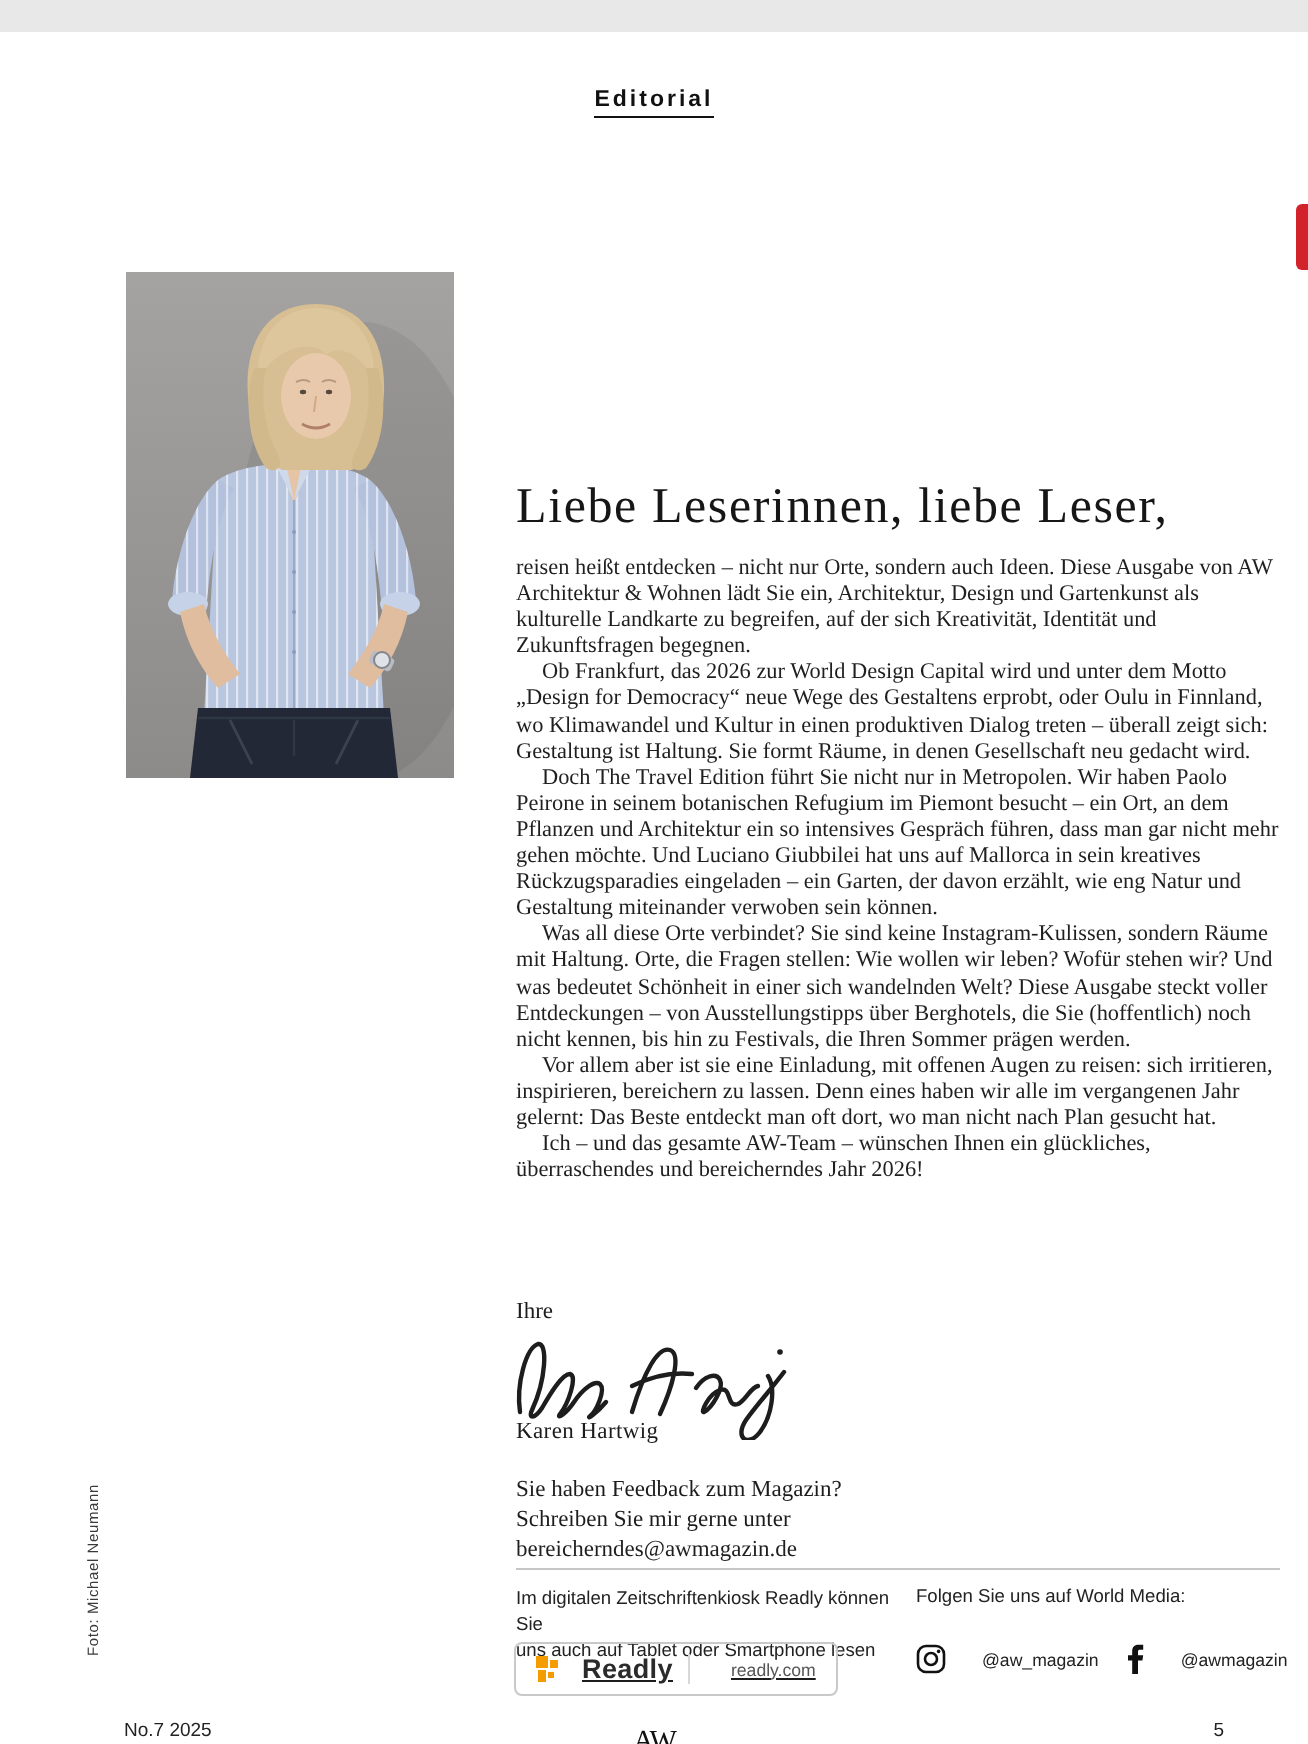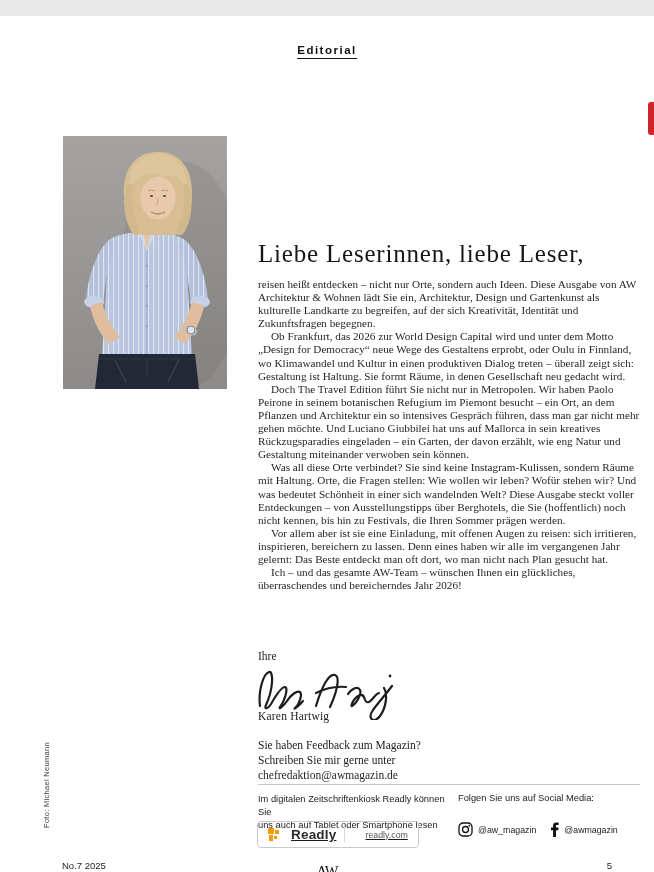--- a/index.html
+++ b/index.html
@@ -53,21 +53,21 @@
   .promo-social-text{ position:absolute; left:458px; top:777px;
     font-family:"Liberation Sans", sans-serif; font-size:9.3px; color:#222; }
   .readly-box{ position:absolute; left:257px; top:805px; height:27px;
     display:flex; align-items:center; gap:8px;
     border:1px solid #c9c9c9; border-radius:4px; padding:0 10px;text-decoration:underline; }
   .readly-wordmark{ font-family:"Liberation Sans", sans-serif; font-weight:700;
     font-size:13.5px; color:#2b2b2b; letter-spacing:0.2px; }
   .readly-divider{ width:1px; height:15px; background:#d8d8d8; }
   .readly-url{ font-family:"Liberation Sans", sans-serif; font-size:8.8px; color:#555;padding-left:12px; }
   .social{ position:absolute; left:458px; top:806px; display:flex; align-items:center; gap:14px; }
-  .social .handle-group{ display:flex; align-items:center; gap:5px; }
+  .social .handle-group{ display:flex; align-items:center; gap:18px; }
   .social .handle{ font-family:"Liberation Sans", sans-serif; font-size:8.8px; color:#222; }
   
   .footer-issue{ position:absolute; left:62px; top:844px;
     font-family:"Liberation Sans", sans-serif; font-size:9.5px; color:#222; }
   .footer-logo{ position:absolute; left:0; right:0; top:847px; text-align:center;
     font-family:"Liberation Serif", serif; font-size:14.5px; letter-spacing:-1px; color:#111; }
   .footer-page{ position:absolute; left:592px; top:844px; width:20px; text-align:right;
     font-family:"Liberation Sans", sans-serif; font-size:9.5px; color:#222; }
 </style>
 </head>
@@ -172,30 +172,30 @@
       <path d="M92,30 C96,24 102,22 104,26 C106,30 100,40 96,42 C94,43 98,33 104,31 C110,29 107,40 113,38 C117,36 119,30 123,29"></path>
       <path d="M128,24 C132,30 130,44 124,52 C118,60 111,55 117,46 C122,39 130,30 136,22"></path>
       <circle cx="134" cy="12" r="1.4" fill="#1d1d1d" stroke="none"></circle>
     </g>
   </svg>
   <div class="author">Karen Hartwig</div>
 
   <div class="feedback">
     <div>Sie haben Feedback zum Magazin?</div>
     <div>Schreiben Sie mir gerne unter</div>
-    <div class="email">chefredaktion@awmagazin.de</div>
+    <div class="email">bereicherndes@awmagazin.de</div>
   </div>
 
   <div class="divider"></div>
 
   <div class="promo-readly-text">
     <div>Im digitalen Zeitschriftenkiosk Readly können Sie</div>
     <div>uns auch auf Tablet oder Smartphone lesen</div>
   </div>
-  <div class="promo-social-text">Folgen Sie uns auf Social Media:</div>
+  <div class="promo-social-text">Folgen Sie uns auf World Media:</div>
 
   <div class="readly-box">
     <svg width="15" height="15" viewBox="0 0 15 15" aria-hidden="true">
       <rect x="0" y="1" width="6" height="6" fill="#F59C00"></rect>
       <rect x="7" y="3" width="4" height="4" fill="#F59C00"></rect>
       <rect x="1" y="8" width="4" height="6" fill="#F59C00"></rect>
       <rect x="6" y="9" width="3" height="3" fill="#F59C00"></rect>
     </svg>
     <span class="readly-wordmark">Readly</span>
     <span class="readly-divider"></span>

